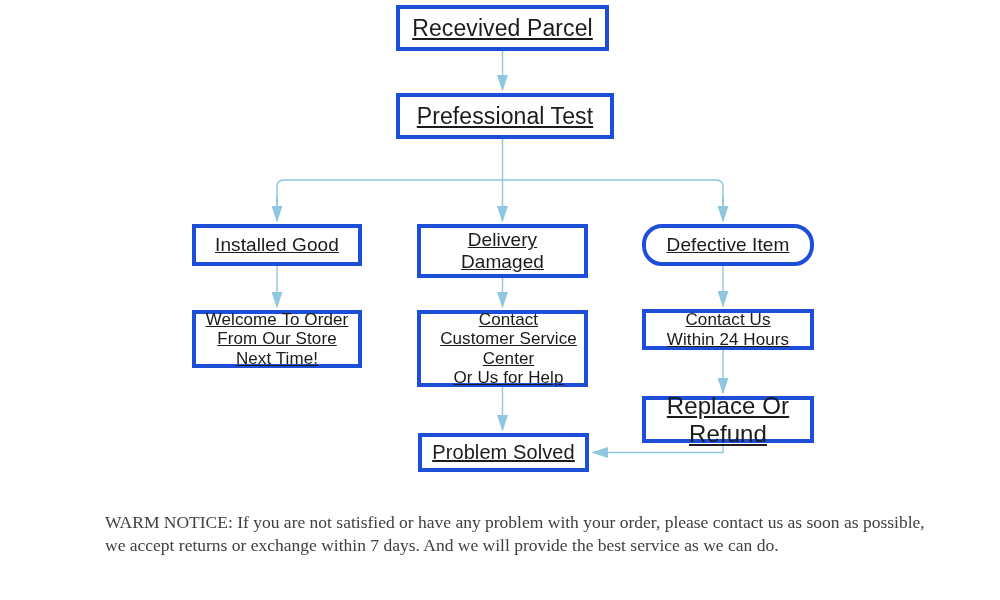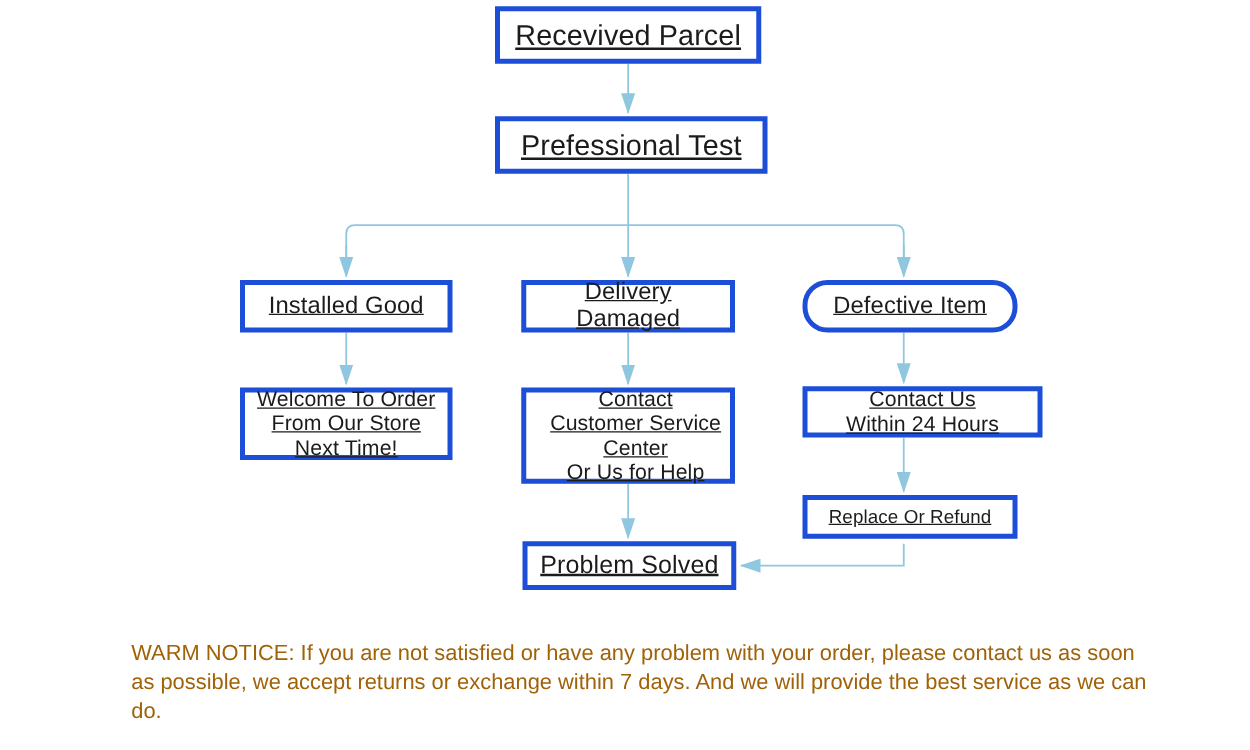--- a/index.html
+++ b/index.html
@@ -48,41 +48,42 @@
     padding: 0 4px;
     box-sizing: border-box;
     white-space: pre-line;
   }
 
   
   #node-received       { left: 396px; top: 5px;   width: 213px; height: 46px;  font-size: 23px; }
   #node-test           { left: 396px; top: 93px;  width: 218px; height: 46px;  font-size: 23px; }
 
   #node-installed      { left: 192px; top: 224px; width: 170px; height: 42px;  font-size: 19px; }
-  #node-delivery       { left: 417px; top: 224px; width: 171px; height: 42px;  font-size: 19px; }
+  #node-delivery       { left: 417px; top: 224px; width: 171px; height: 54px;  font-size: 19px; }
   #node-defective      { left: 642px; top: 224px; width: 172px; height: 42px;  font-size: 19px; border-radius: 20px; }
 
   #node-welcome        { left: 192px; top: 310px; width: 170px; height: 58px;  font-size: 17px; }
   #node-contact-csc    { left: 417px; top: 310px; width: 171px; height: 77px;  font-size: 17px; padding-left: 12px; }
-  #node-contact-24     { left: 642px; top: 309px; width: 192px; height: 41px;  font-size: 17px; }
+  #node-contact-24     { left: 642px; top: 309px; width: 172px; height: 41px;  font-size: 17px; }
 
-  #node-replace        { left: 642px; top: 396px; width: 172px; height: 35px;  font-size: 15px; }
+  #node-replace        { left: 642px; top: 396px; width: 172px; height: 47px;  font-size: 24px; }
   #node-problem-solved { left: 418px; top: 433px; width: 171px; height: 39px;  font-size: 20px; }
 
   
   #warm-notice {
     position: absolute;
     left: 105px;
     top: 511px;
     width: 825px;
     font-size: 17.5px;
     line-height: 1.32;
-    color: #a16207;
+    color: #404040;
     text-align: left;
     z-index: 2;
+    font-family: Liberation Serif, serif;
   }
 </style>
 </head>
 <body>
 
 <svg id="flow-canvas" viewBox="0 0 1000 600" xmlns="http://www.w3.org/2000/svg">
   <defs>
     <marker id="arrow" viewBox="0 0 12 8" refX="11" refY="4" markerWidth="12" markerHeight="8" orient="auto-start-reverse">
       <path d="M0,0 L12,4 L0,8 z" fill="#8fc6e0"></path>
     </marker>

